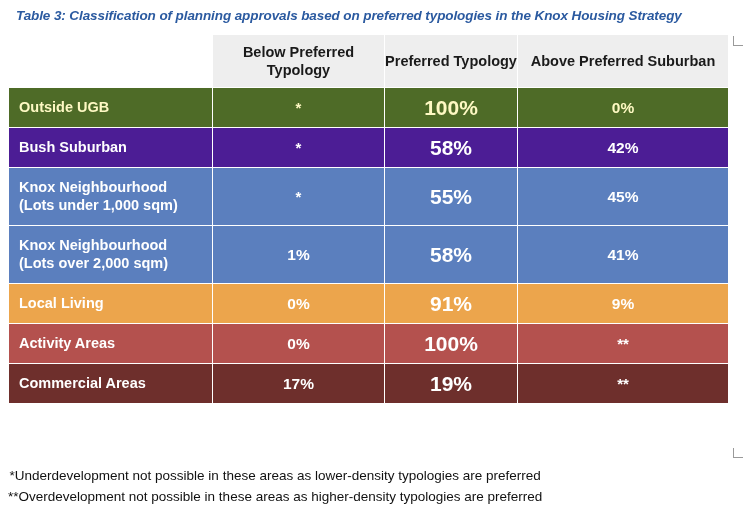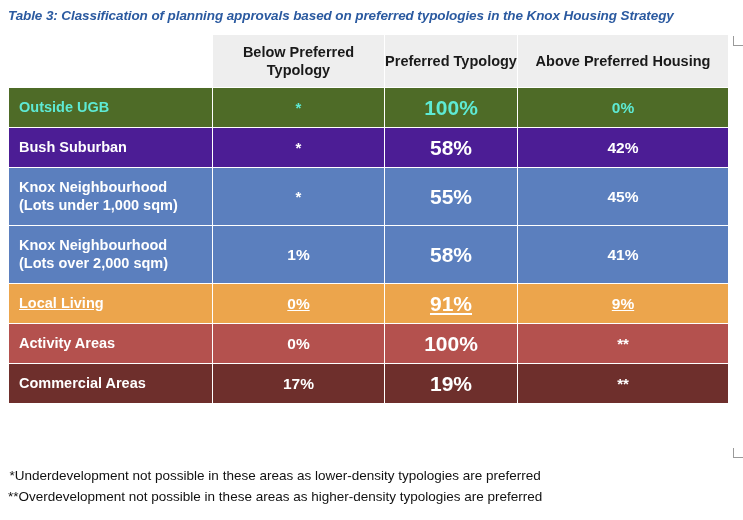--- a/index.html
+++ b/index.html
@@ -14,21 +14,21 @@
     overflow: hidden;
   }
   .page {
     position: relative;
     width: 743px;
     height: 520px;
     box-sizing: border-box;
   }
   .caption {
     position: absolute;
-    left: 8px;
+    left: 16px;
     top: 8px;
     font-size: 13.5px;
     font-style: italic;
     font-weight: bold;
     color: #2b5aa0;
     letter-spacing: -0.1px;
     white-space: nowrap;
   }
   
   .crop-mark {
@@ -85,25 +85,25 @@
   }
   tbody td.val {
     text-align: center;
     font-weight: bold;
   }
   .v-big { font-size: 21px; }
   .v-mid { font-size: 15.5px; }
   .v-star { font-size: 15px; }
 
   
-  .r-ugb td { background: #4e6b27; color: #5eead4; }
+  .r-ugb td { background: #4e6b27; color: #fef9c3; }
   .r-bush td { background: #8cb martin; }
   .r-bush td { background: #4c1d95; color: #ffffff; }
   .r-knox td { background: #5b7fbe; color: #ffffff; }
-  .r-local td { background: #e9a councillor; text-decoration: underline; }
+  .r-local td { background: #e9a councillor; }
   .r-local td { background: #eca54c; color: #ffffff; }
   .r-activity td { background: #b4514e; color: #ffffff; }
   .r-commercial td { background: #6e2f2c; color: #ffffff; }
   .r-overall td { background: #e3e3e3; color: #111111; }
 
   .two-line { display: block; }
 
   .footnotes {
     position: absolute;
     left: 8px;
@@ -129,21 +129,21 @@
       <col class="c0">
         <col class="c1">
         <col class="c2">
         <col class="c3">
     </colgroup>
     <thead>
       <tr>
         <th class="corner"></th>
         <th>Below Preferred Typology</th>
         <th>Preferred Typology</th>
-        <th>Above Preferred Housing</th>
+        <th>Above Preferred Suburban</th>
       </tr>
     </thead>
     <tbody>
 
       <tr class="r-ugb">
         <td class="label">Outside UGB</td>
         <td class="val v-star">*</td>
         <td class="val v-big">100%</td>
         <td class="val v-mid">0%</td>
       </tr>

